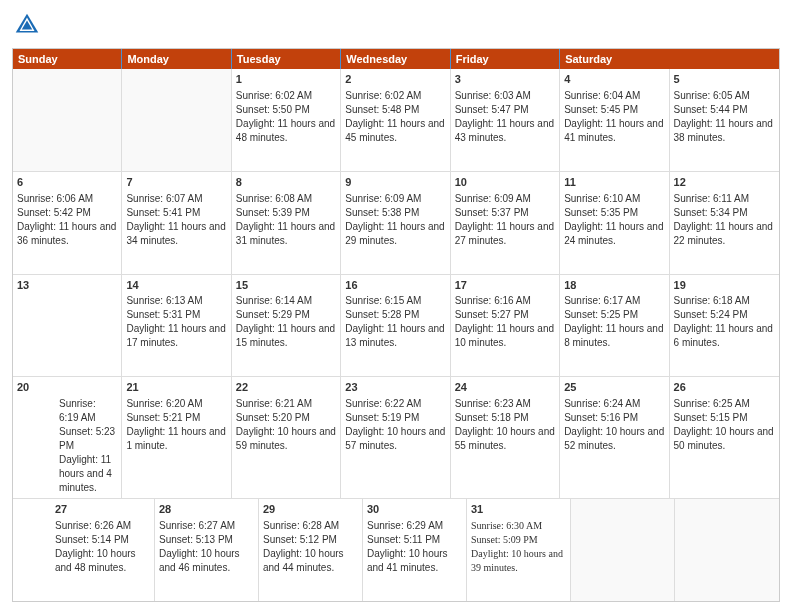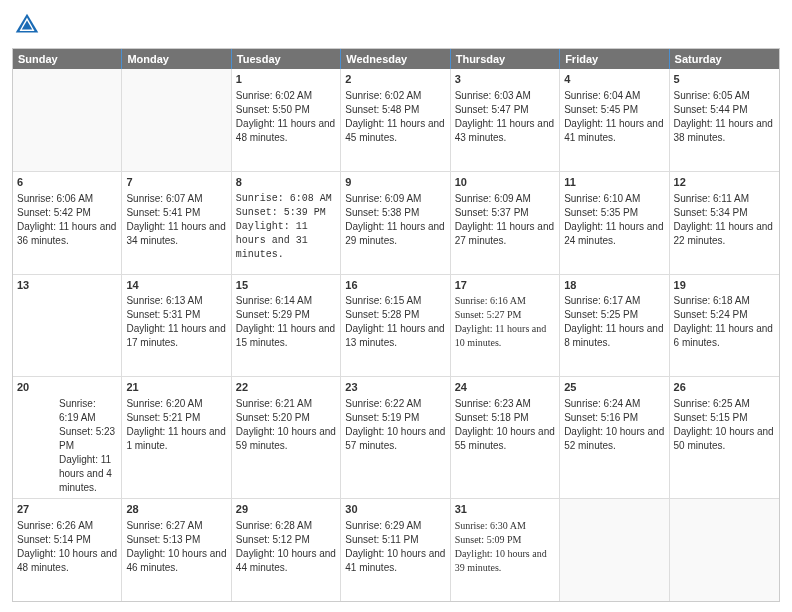--- a/index.html
+++ b/index.html
@@ -61,42 +61,42 @@
     }
     .calendar {
       flex: 1;
       display: flex;
       flex-direction: column;
       border: 1px solid #ccc;
     }
     .cal-header-row {
       display: grid;
       grid-template-columns: repeat(7, 1fr);
-      background: #737373;
+      background: #c2410c;
     }
     .cal-header-cell {
       color: #fff;
       font-size: 11px;
       font-weight: bold;
       padding: 4px 5px;
       border-right: 1px solid #4a8fd0;
     }
     .cal-header-cell:last-child { border-right: none; }
     .cal-body {
       flex: 1;
       display: flex;
       flex-direction: column;
     }
     .cal-week {
       display: grid;
       grid-template-columns: repeat(7, 1fr);
       flex: 1;
       border-bottom: 1px solid #ddd;
     }
-    .cal-week:last-child { border-bottom: none; }
+    .cal-week:last-child { border-bottom: none; margin-left: 38px; }
     .cal-cell {
       border-right: 1px solid #ddd;
       padding: 3px 4px;
       font-size: 9px;
       line-height: 1.35;
       color: #333;
       background: #fff;
     }
     .cal-cell:last-child { border-right: none; }
     .cal-cell.empty { background: #f9f9f9; }
@@ -133,21 +133,20 @@
       <div class="location"></div>
     </div>
   </div>
 
   <div class="calendar">
     <div class="cal-header-row">
     <div class="cal-header-cell">Sunday</div>
         <div class="cal-header-cell">Monday</div>
         <div class="cal-header-cell">Tuesday</div>
         <div class="cal-header-cell">Wednesday</div>
-        <div class="cal-header-cell">Thursday</div>
         <div class="cal-header-cell">Friday</div>
         <div class="cal-header-cell">Saturday</div>
       </div>
     <div class="cal-body">
     <div class="cal-week">
           <div class="cal-cell empty"></div>
           <div class="cal-cell empty"></div>
           <div class="cal-cell">
             <div class="day-num">1</div>
             <div class="day-info" style="white-space: pre-line;">Sunrise: 6:02 AM
@@ -187,21 +186,21 @@
 Daylight: 11 hours and 36 minutes.</div>
           </div>
           <div class="cal-cell">
             <div class="day-num">7</div>
             <div class="day-info" style="white-space: pre-line;">Sunrise: 6:07 AM
 Sunset: 5:41 PM
 Daylight: 11 hours and 34 minutes.</div>
           </div>
           <div class="cal-cell">
             <div class="day-num">8</div>
-            <div class="day-info" style="white-space: pre-line; font-family: Liberation Mono, monospace;">Sunrise: 6:08 AM
+            <div class="day-info" style="white-space: pre-line;">Sunrise: 6:08 AM
 Sunset: 5:39 PM
 Daylight: 11 hours and 31 minutes.</div>
           </div>
           <div class="cal-cell">
             <div class="day-num">9</div>
             <div class="day-info" style="white-space: pre-line;">Sunrise: 6:09 AM
 Sunset: 5:38 PM
 Daylight: 11 hours and 29 minutes.</div>
           </div>
           <div class="cal-cell">
@@ -240,21 +239,21 @@
 Daylight: 11 hours and 15 minutes.</div>
           </div>
           <div class="cal-cell">
             <div class="day-num">16</div>
             <div class="day-info" style="white-space: pre-line;">Sunrise: 6:15 AM
 Sunset: 5:28 PM
 Daylight: 11 hours and 13 minutes.</div>
           </div>
           <div class="cal-cell">
             <div class="day-num">17</div>
-            <div class="day-info" style="white-space: pre-line; font-family: Liberation Serif, serif;">Sunrise: 6:16 AM
+            <div class="day-info" style="white-space: pre-line;">Sunrise: 6:16 AM
 Sunset: 5:27 PM
 Daylight: 11 hours and 10 minutes.</div>
           </div>
           <div class="cal-cell">
             <div class="day-num">18</div>
             <div class="day-info" style="white-space: pre-line;">Sunrise: 6:17 AM
 Sunset: 5:25 PM
 Daylight: 11 hours and 8 minutes.</div>
           </div>
           <div class="cal-cell">

